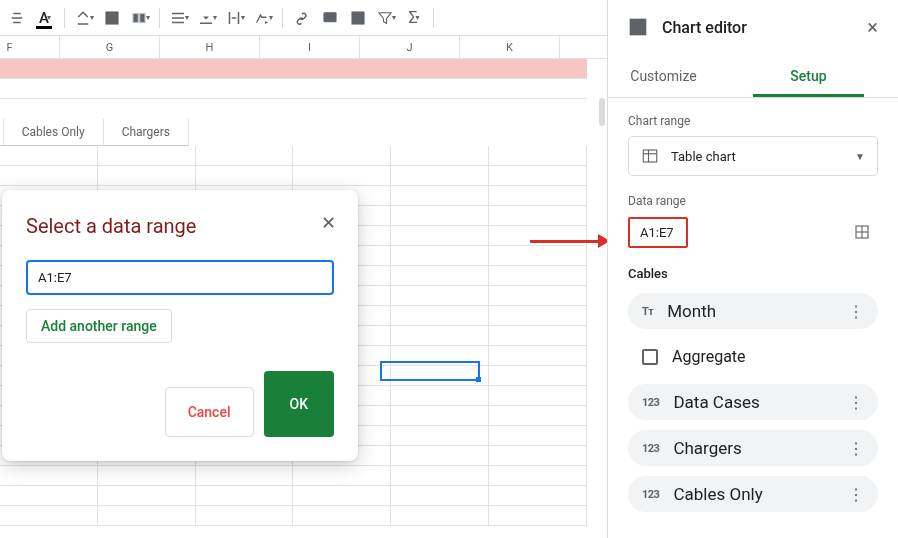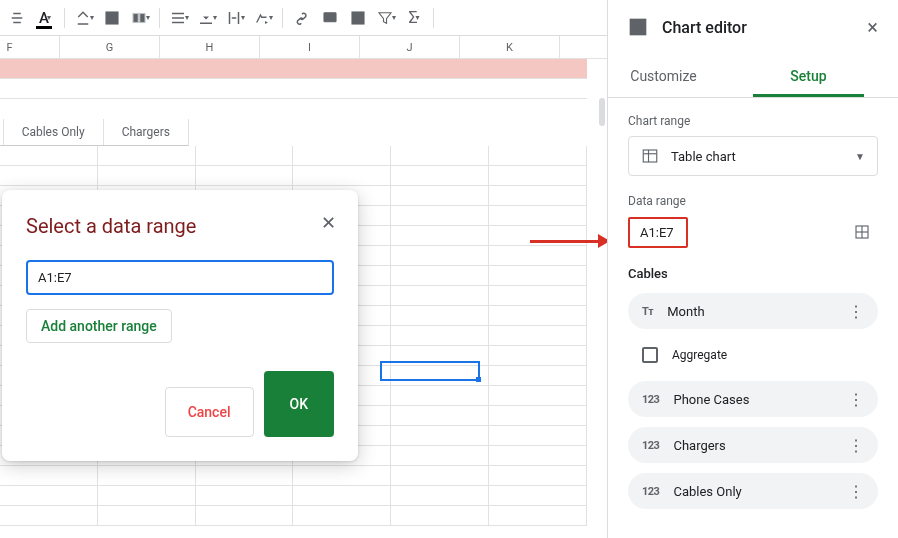--- a/index.html
+++ b/index.html
@@ -59,25 +59,25 @@
 .sb-select-icon svg { width: 18px; height: 18px; fill: none; stroke: #5f6368; }
 .sb-select-text { flex: 1; font-size: 13px; color: #202124; }
 .sb-select-arrow { color: #5f6368; font-size: 10px; }
 .data-range-row { display: flex; align-items: center; margin-bottom: 18px; gap: 8px; }
 .data-range-box { border: 2px solid #d93025; border-radius: 2px; padding: 6px 10px; font-size: 13px; color: #202124; width: 60px; }
 .grid-icon-btn { width: 32px; height: 32px; display: flex; align-items: center; justify-content: center; cursor: pointer; margin-left: auto; }
 .grid-icon-btn svg { width: 18px; height: 18px; fill: none; stroke: #5f6368; }
 .section-title { font-size: 13px; font-weight: 500; color: #202124; margin-bottom: 12px; }
 .series-item { background: #f1f3f4; border-radius: 18px; height: 36px; display: flex; align-items: center; padding: 0 14px; margin-bottom: 10px; }
 .series-icon { font-size: 11px; font-weight: 700; color: #5f6368; margin-right: 14px; letter-spacing: -0.5px; }
-.series-label { flex: 1; font-size: 13px; color: #202124; }
+.series-label { flex: 1; font-size: 17px; color: #202124; }
 .series-more { color: #5f6368; font-size: 16px; cursor: pointer; }
 .aggregate-row { display: flex; align-items: center; padding: 8px 14px 18px; }
 .checkbox { width: 16px; height: 16px; border: 2px solid #5f6368; border-radius: 2px; margin-right: 14px; }
-.aggregate-label { font-size: 12px; color: #202124; }
+.aggregate-label { font-size: 16px; color: #202124; }
 
 
 .arrow { position: absolute; top: 232px; left: 530px; width: 82px; height: 20px; }
 .arrow-line { position: absolute; top: 8px; left: 0; width: 68px; height: 3px; background: #d93025; }
 .arrow-head { position: absolute; top: 2px; right: 2px; width: 0; height: 0; border-left: 12px solid #d93025; border-top: 7px solid transparent; border-bottom: 7px solid transparent; }
 </style>
 </head>
 <body>
 
 <div class="toolbar">
@@ -404,21 +404,21 @@
       <div class="series-more">⋮</div>
     </div>
 
     <div class="aggregate-row">
       <div class="checkbox"></div>
       <div class="aggregate-label">Aggregate</div>
     </div>
 
     <div class="series-item">
       <div class="series-icon">123</div>
-      <div class="series-label">Phone Cases</div>
+      <div class="series-label">Data Cases</div>
       <div class="series-more">⋮</div>
     </div>
     <div class="series-item">
       <div class="series-icon">123</div>
       <div class="series-label">Chargers</div>
       <div class="series-more">⋮</div>
     </div>
     <div class="series-item">
       <div class="series-icon">123</div>
       <div class="series-label">Cables Only</div>

